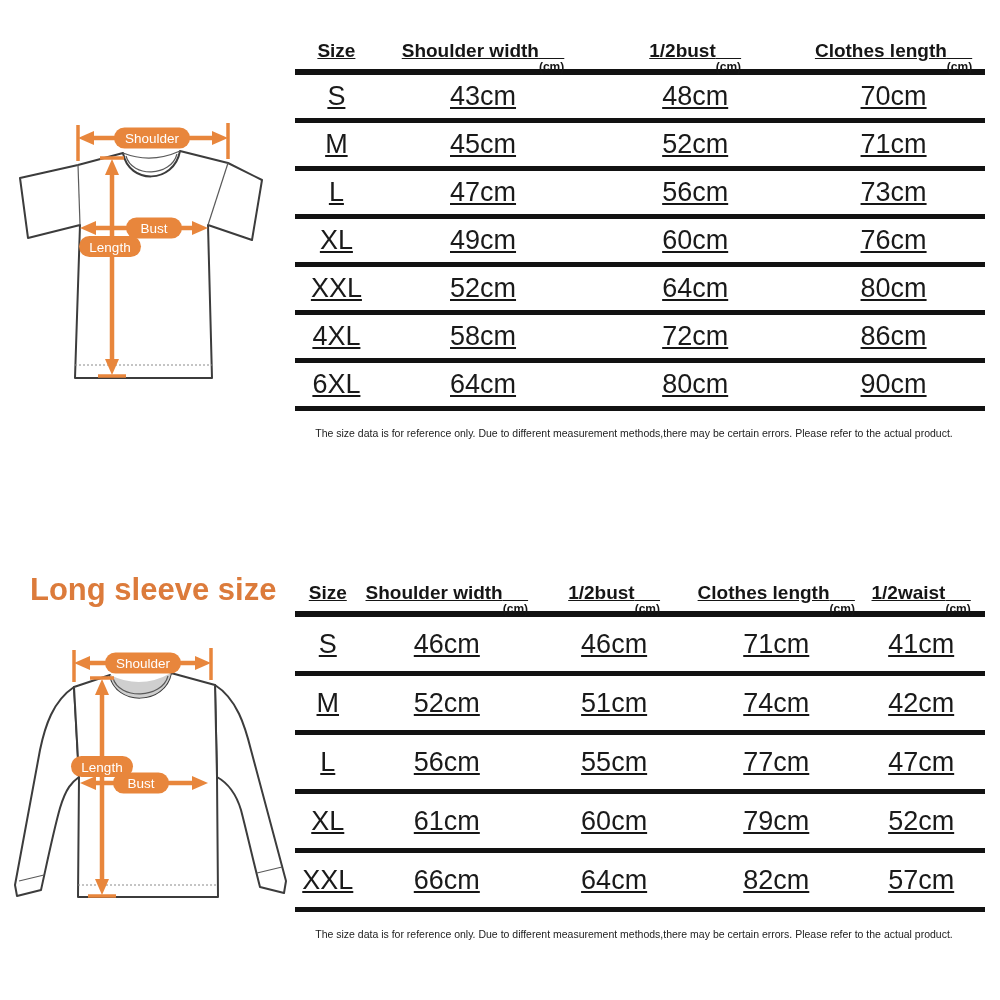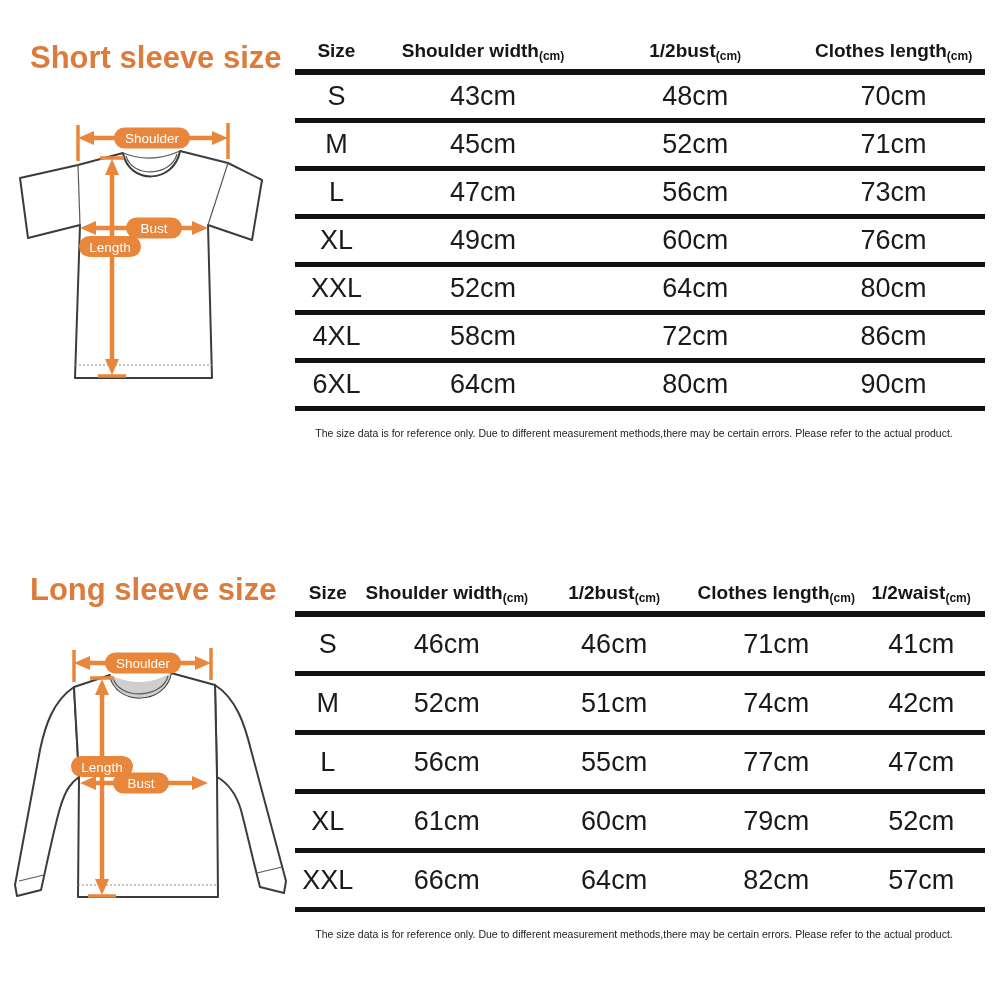--- a/index.html
+++ b/index.html
@@ -14,26 +14,26 @@
   #short-title{top:40px;}
   #long-title{top:572px;text-align:right;}
   .shirt-svg{position:absolute;}
   #short-shirt{left:10px;top:115px;width:270px;height:270px;}
   #long-shirt{left:5px;top:638px;width:295px;height:265px;}
 
   .size-table-wrap{position:absolute;left:295px;width:690px;}
   #short-table-wrap{top:38px;}
   #long-table-wrap{top:580px;}
 
-  table.size-table{border-collapse:collapse;width:100%;table-layout:fixed;}
+  table.size-table{border-collapse:collapse;width:100%;table-layout:fixed;text-decoration:underline;}
   table.size-table th{
     font-size:19px;font-weight:bold;text-align:center;
     padding:2px 0 7px 0;white-space:nowrap;
   }
-  table.size-table th .unit{font-size:12px;font-weight:bold;position:relative;top:3px;}
+  table.size-table th .unit{font-size:12px;font-weight:bold;position:relative;top:14px;}
   table.size-table thead tr{border-bottom:6px solid #121212;}
   table.size-table tbody tr{border-bottom:5px solid #121212;}
   table.size-table td{
     text-align:center;font-size:27px;font-weight:normal;color:#1a1a1a;
     white-space:nowrap;
   }
   #short-table-wrap td{height:41px;}
   #long-table-wrap td{height:52px;}
 
   .ref-note{
@@ -52,21 +52,20 @@
   .pill-text{
     fill:#ffffff;font-size:13.5px;font-family:"Liberation Sans",sans-serif;
     text-anchor:middle;dominant-baseline:central;
   }
 </style>
 </head>
 <body>
 
 <div class="page">
 
-  <h1 class="section-title" id="short-title">Short sleeve size</h1>
 
   <svg class="shirt-svg" id="short-shirt" viewBox="0 0 270 270">
 
     <path class="shirt-line shirt-fill" d="M 68 50 L 113 38 C 119 70 164 69 170 36 L 218 48 L 252 65 L 242 125 L 198 110 L 202 263 L 65 263 L 70 110 L 18 123 L 10 63 Z"></path>
     <path class="shirt-thin" d="M 113 38 Q 141 49 170 36"></path>
     <path class="shirt-thin" d="M 116 41 C 122 63 161 62 167 39"></path>
     <path class="shirt-thin" d="M 68 50 L 70 110"></path>
     <path class="shirt-thin" d="M 218 48 L 198 110"></path>
     <path class="hem-dotted" d="M 65 250 L 202 250"></path>
 

